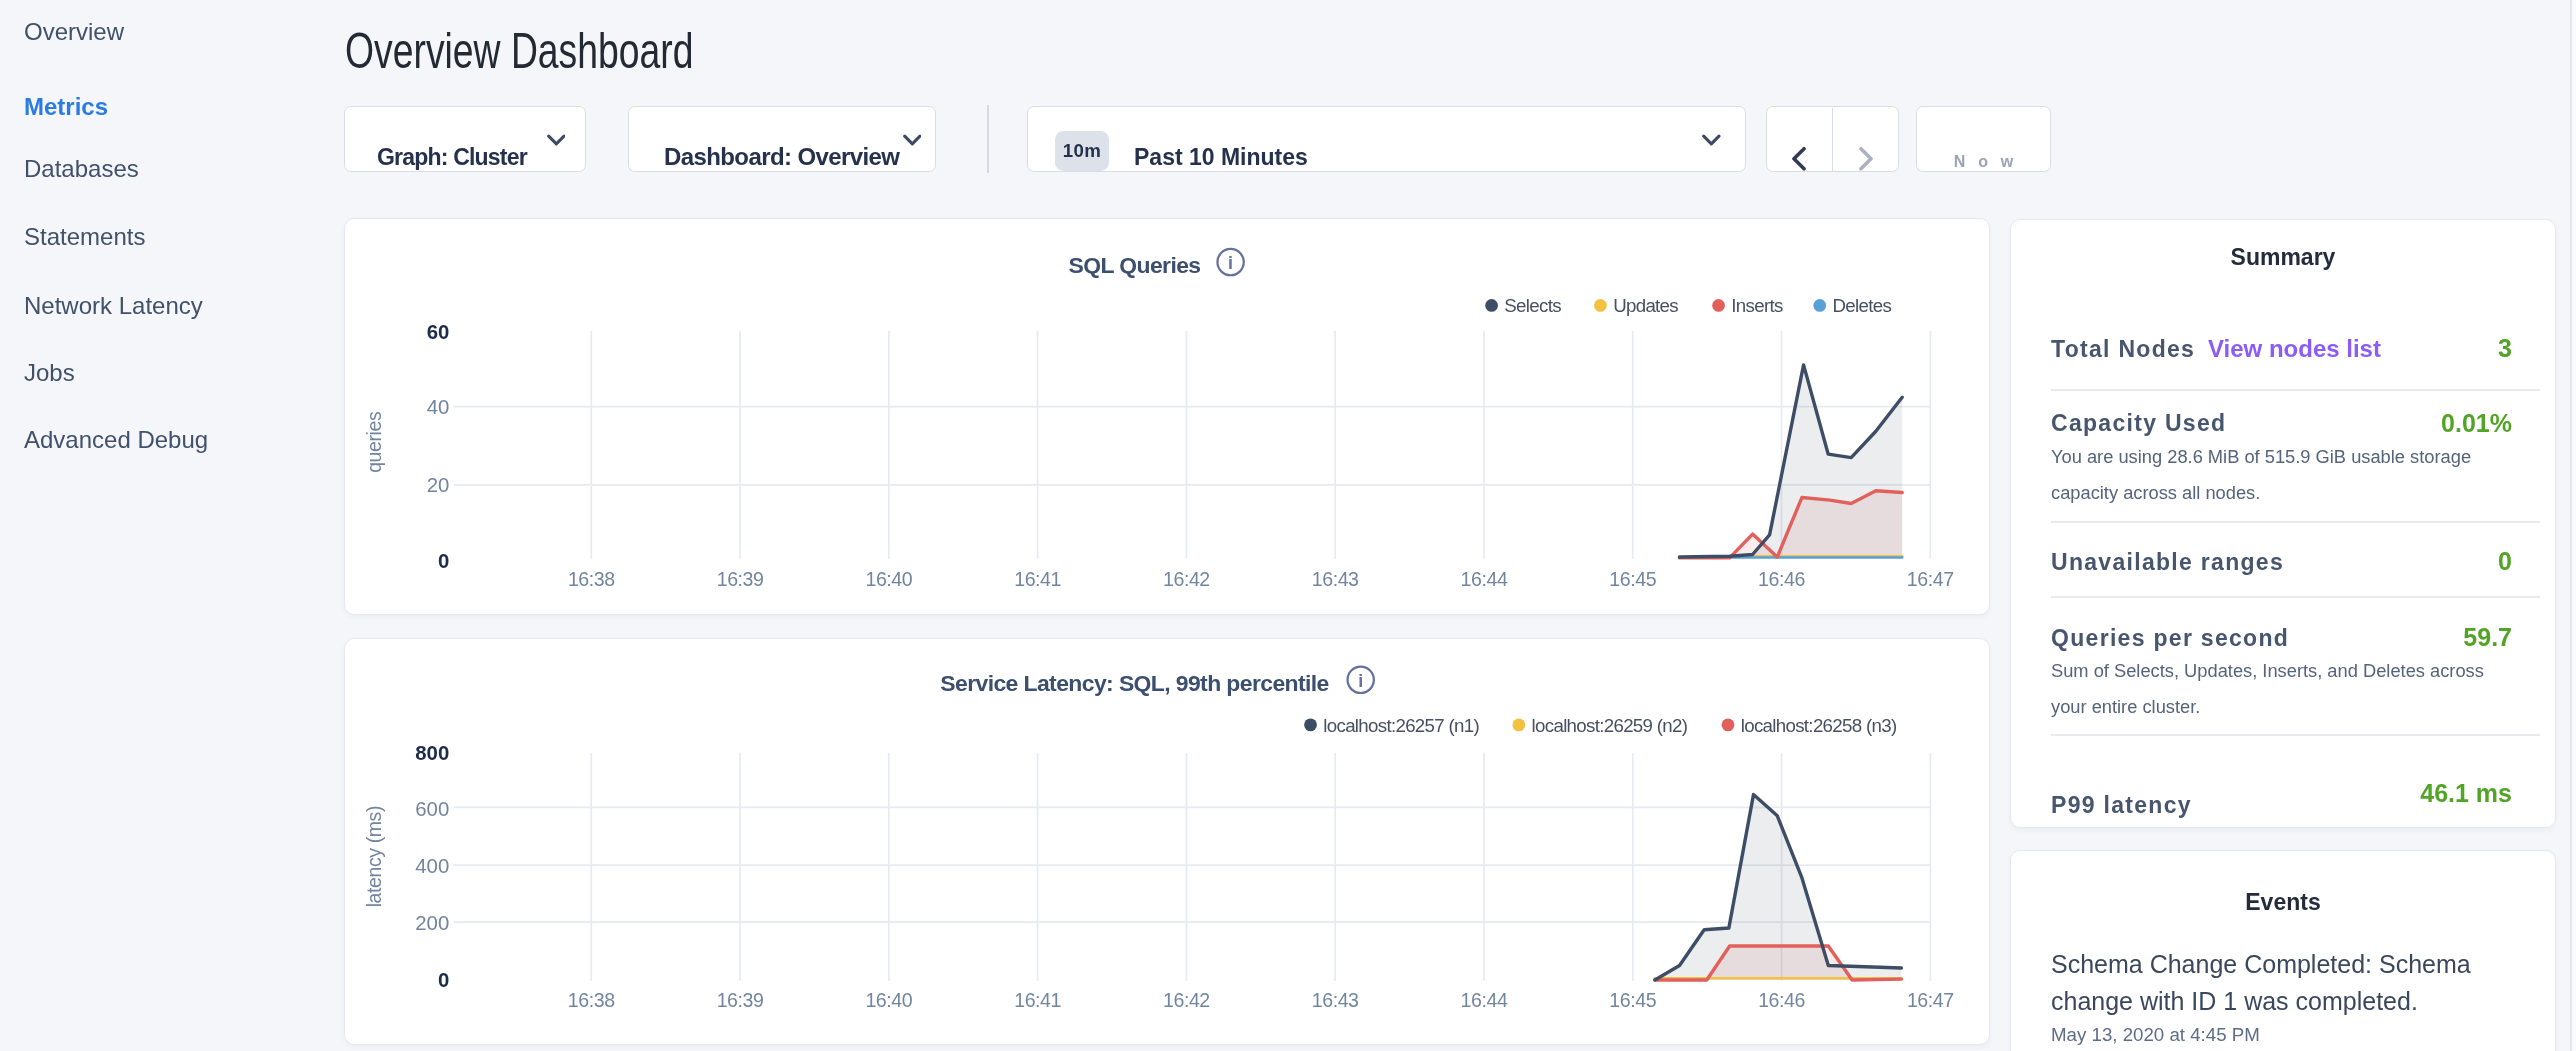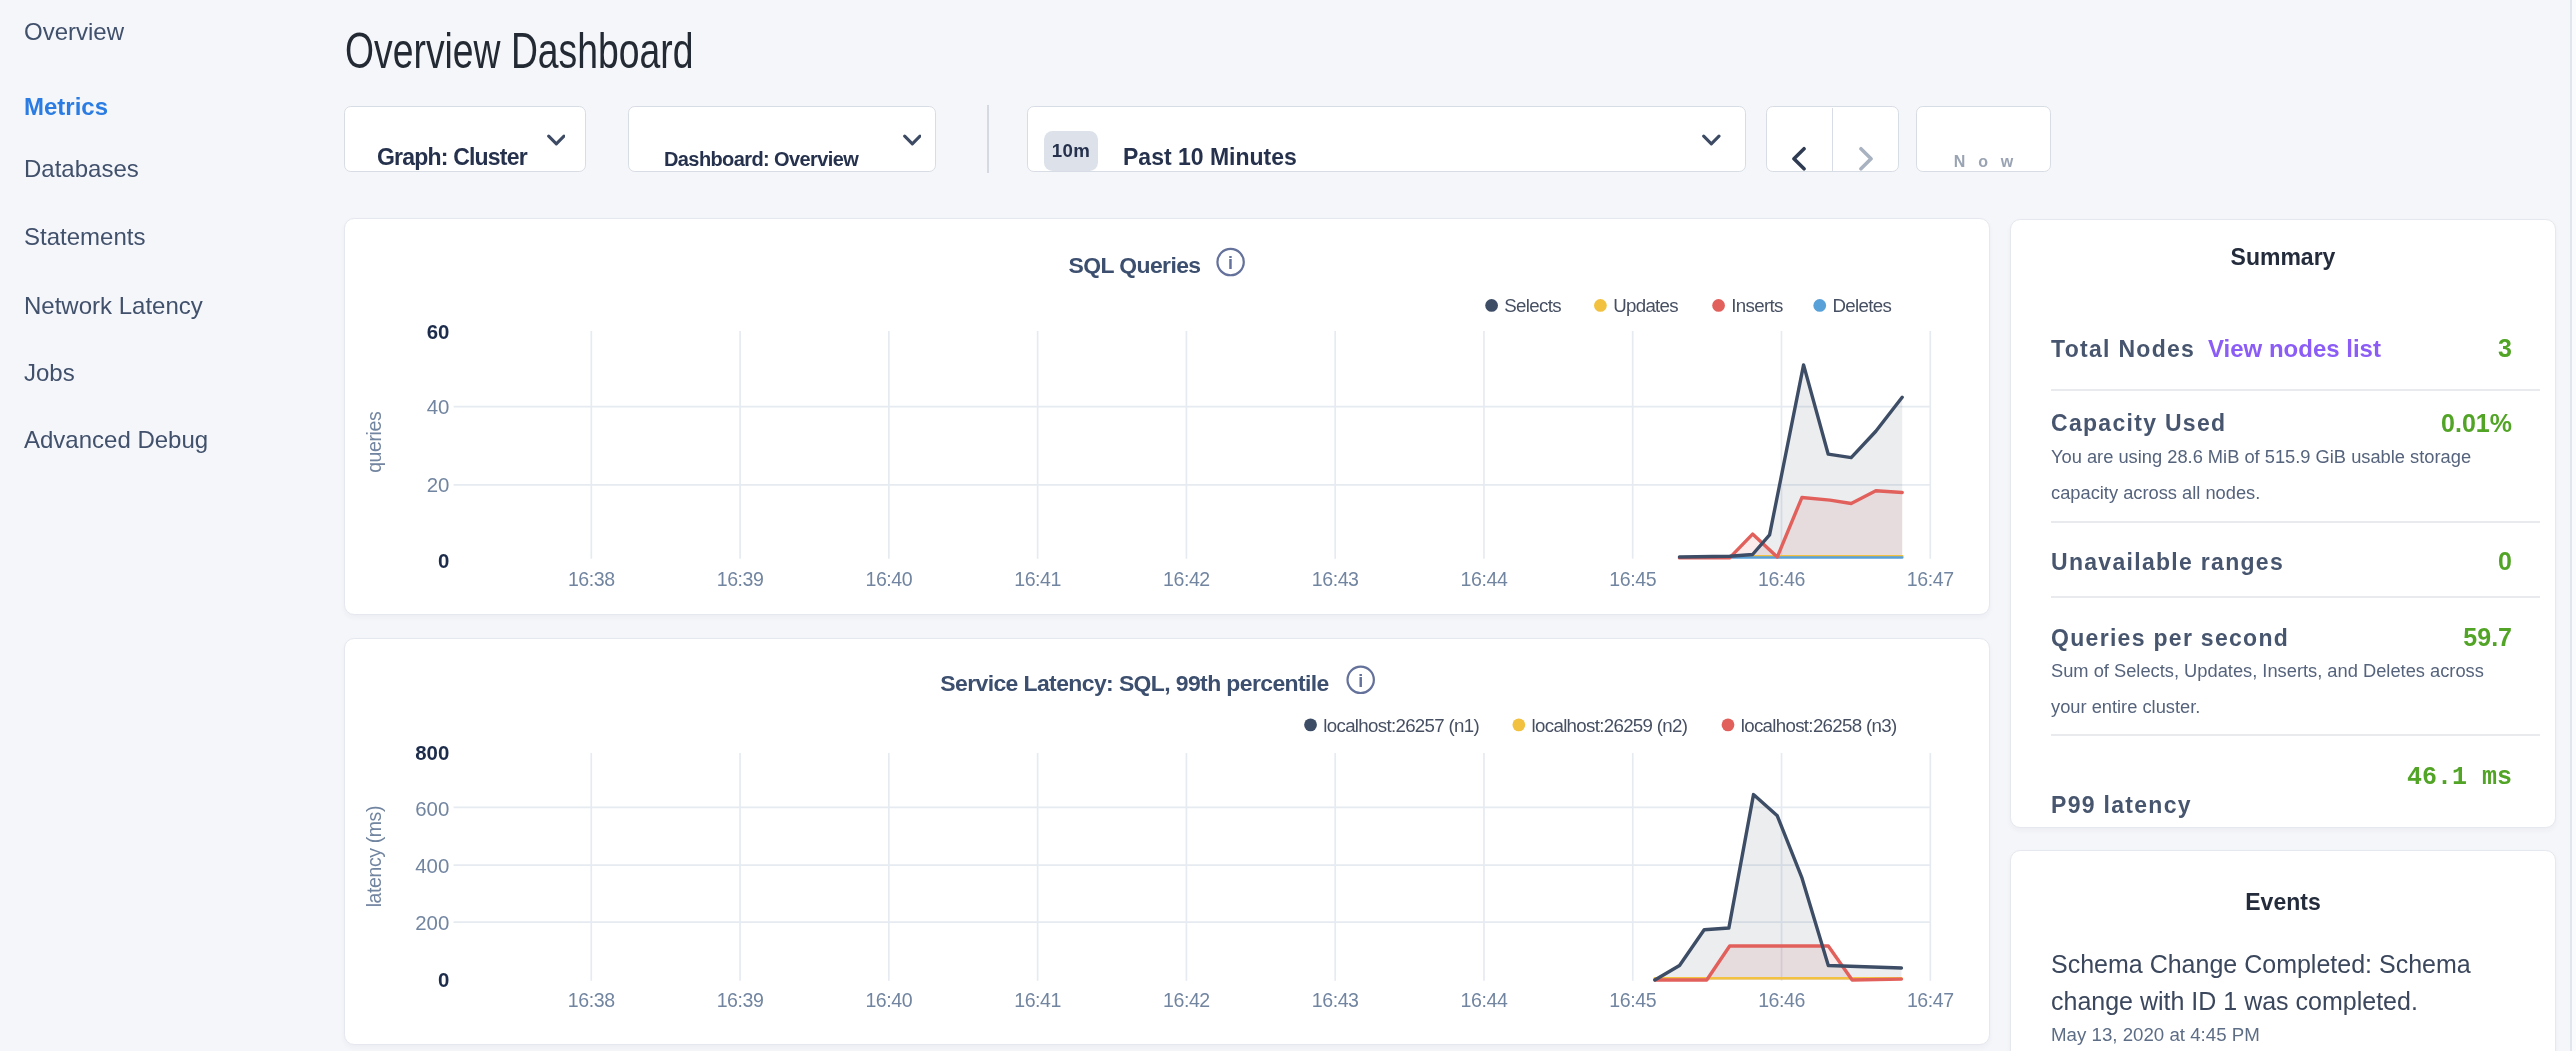--- a/index.html
+++ b/index.html
@@ -32,27 +32,27 @@
       <text x="0" y="80" font-size="58" fill="#242a33" textLength="410" lengthAdjust="spacingAndGlyphs">Overview Dashboard</text>
     </svg>
 
   <div class="box" style="left:344px; top:106px; width:242px; height:66px; padding-left:32px;">
     <span class="ddtext" style="letter-spacing:-0.8px;">Graph: Cluster</span>
     <svg style="position:absolute; right:19.6px; top:27px;" width="18.7" height="12" viewBox="0 0 22 14">
         <path d="M2 2.5 L11 11.5 L20 2.5" fill="none" stroke="#3d4a63" stroke-width="3.6" stroke-linecap="round" stroke-linejoin="round"></path>
       </svg>
   </div>
   <div class="box" style="left:628px; top:106px; width:308px; height:66px; padding-left:35px;">
-    <span class="ddtext" style="font-size:20px; letter-spacing:-0.6px;">Dashboard: Overview</span>
+    <span class="ddtext" style="font-size:24px; letter-spacing:-0.6px;">Dashboard: Overview</span>
     <svg style="position:absolute; right:13.6px; top:27px;" width="18.7" height="12" viewBox="0 0 22 14">
         <path d="M2 2.5 L11 11.5 L20 2.5" fill="none" stroke="#3d4a63" stroke-width="3.6" stroke-linecap="round" stroke-linejoin="round"></path>
       </svg>
   </div>
   <div style="position:absolute; left:987px; top:105px; width:1.7px; height:68px; background:#d5dae2;"></div>
-  <div class="box" style="left:1027px; top:106px; width:719px; height:66px; padding-left:16px;">
+  <div class="box" style="left:1027px; top:106px; width:719px; height:66px; padding-left:27px;">
     <span style="display:inline-flex; align-items:center; justify-content:center; width:54px; height:40px; background:#dde2ea; border-radius:8.5px; font-size:18.7px; letter-spacing:0.4px; font-weight:700; color:#26324d;">10m</span>
     <span class="ddtext" style="margin-left:25px; font-size:23px; letter-spacing:0;">Past 10 Minutes</span>
     <svg style="position:absolute; right:24px; top:27px;" width="18.7" height="12" viewBox="0 0 22 14">
         <path d="M2 2.5 L11 11.5 L20 2.5" fill="none" stroke="#3d4a63" stroke-width="3.6" stroke-linecap="round" stroke-linejoin="round"></path>
       </svg>
   </div>
   <div class="box" style="left:1766px; top:106px; width:133px; height:66px;">
     <div style="flex:1; display:flex; align-items:center; justify-content:center;">
       <svg width="16" height="25.5" viewBox="0 0 19 30">
           <path d="M15.5 3 L3.5 15 L15.5 27" fill="none" stroke="#2e3b52" stroke-width="4.2" stroke-linecap="round" stroke-linejoin="round"></path>
@@ -177,21 +177,21 @@
     <div class="sdesc" style="top:219px;">You are using 28.6 MiB of 515.9 GiB usable storage<br>capacity across all nodes.</div>
     <div class="sdiv" style="top:301px;"></div>
     <div class="shead" style="top:329px;">Unavailable ranges</div>
     <div class="green" style="top:327px;">0</div>
     <div class="sdiv" style="top:376px;"></div>
     <div class="shead" style="top:405px;">Queries per second</div>
     <div class="green" style="top:403px;">59.7</div>
     <div class="sdesc" style="top:433px;">Sum of Selects, Updates, Inserts, and Deletes across<br>your entire cluster.</div>
     <div class="sdiv" style="top:514px;"></div>
     <div class="shead" style="top:572px;">P99 latency</div>
-    <div class="green" style="top:543px;font-family:Liberation Mono, monospace;">46.1 ms</div>
+    <div class="green" style="top:559px;">46.1 ms</div>
   </div>
 
   <div class="card" style="left:2010px; top:850px; width:546px; height:264px;">
     <div class="ctr" style="top:38px; font-size:23px;">Events</div>
     <div style="position:absolute; left:40px; top:95px; font-size:25px; line-height:37px; color:#3b475c; white-space:nowrap;">Schema Change Completed: Schema<br>change with ID 1 was completed.</div>
     <div style="position:absolute; left:40px; top:173px; font-size:18.7px; color:#5d6d86;">May 13, 2020 at 4:45 PM</div>
   </div>
 
   <div style="position:absolute; left:2570px; top:0; width:1.7px; height:1051px; background:#e2e6ec;"></div>
   <div style="position:absolute; left:2572px; top:0; width:4.3px; height:1051px; background:#fafbfd;"></div>

